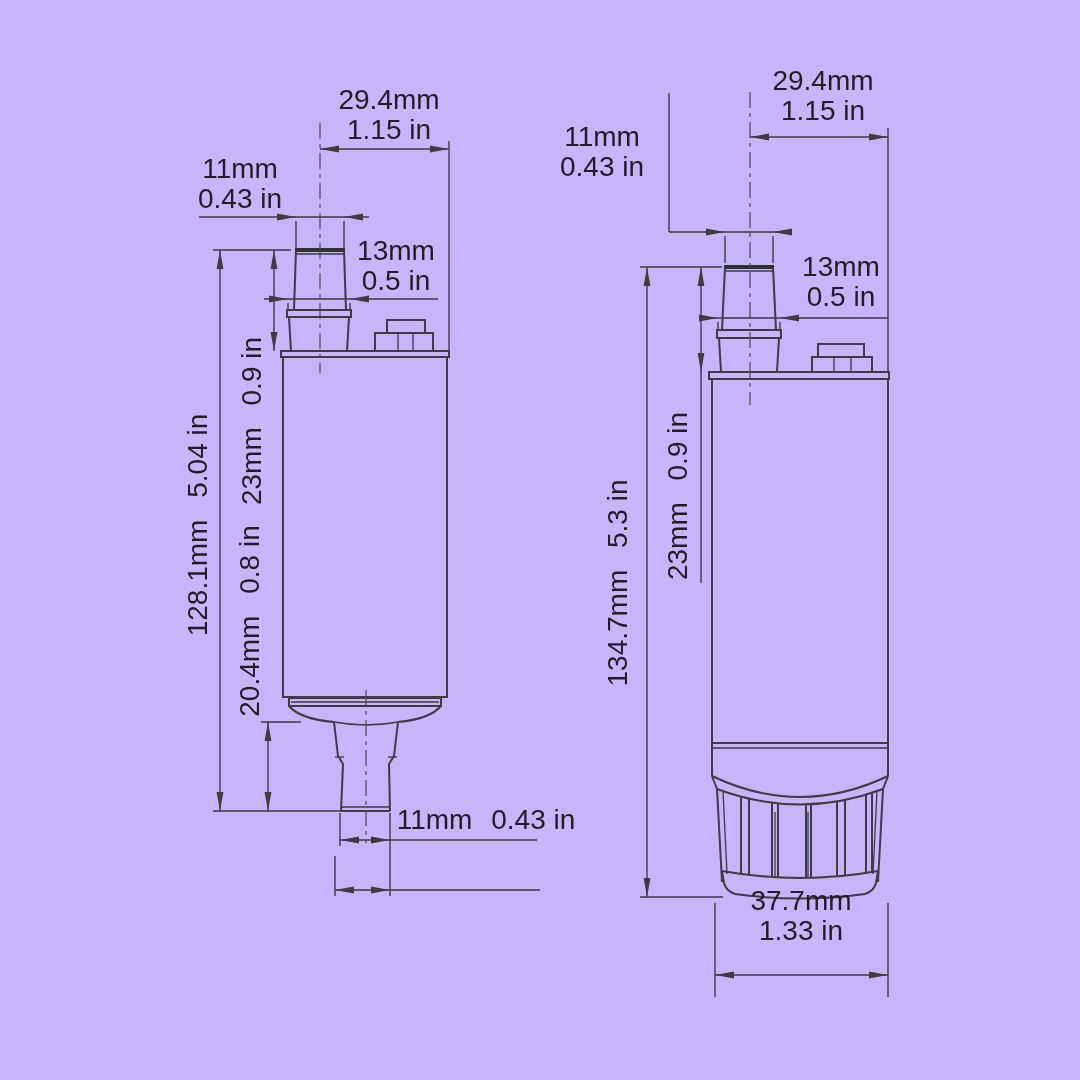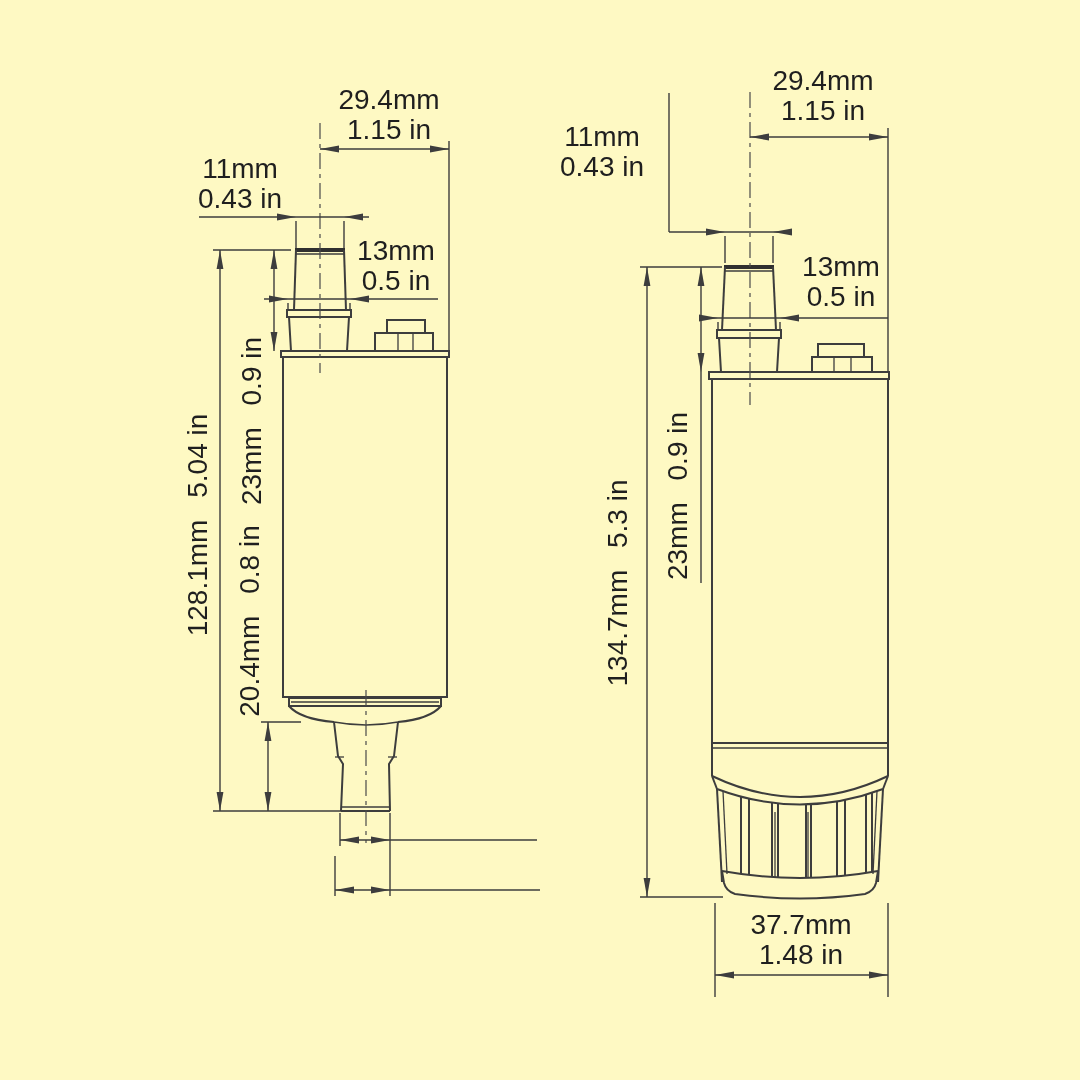--- a/index.html
+++ b/index.html
@@ -1,17 +1,17 @@
 <!DOCTYPE html>
 <html><head>
 <meta charset="utf-8">
 <style>
   html,body{margin:0;padding:0;background:#ffffff;}
   .canvas{
-    position:relative;width:1080px;height:1080px;background:#fef9c3;
+    position:relative;width:1080px;height:1080px;background:#c4b5fd;
     font-family:"Liberation Sans","DejaVu Sans",sans-serif;overflow:hidden;
   }
   .canvas svg{position:absolute;left:0;top:0;}
   .part{stroke:#3d3d3d;stroke-width:2;fill:none;}
   .thin{stroke-width:1.3;}
   .thick{stroke-width:4;stroke:#303030;}
   .dim{stroke:#3d3d3d;stroke-width:1.4;fill:none;}
   .ctr{stroke:#4a4a4a;stroke-width:1.2;fill:none;stroke-dasharray:16 5 4 5;}
   .ah{fill:#3d3d3d;stroke:none;}
   .lbl{
@@ -216,20 +216,24 @@
     <span class="ln">5.04 in</span>
   </div>
   <div class="lbl rot" style="left:252px;top:421px">
     <span class="ln">23mm</span>
     <span class="ln">0.9 in</span>
   </div>
   <div class="lbl rot" style="left:250px;top:621px">
     <span class="ln">20.4mm</span>
     <span class="ln">0.8 in</span>
   </div>
+  <div class="lbl one" style="left:486px;top:820px">
+    <span class="ln">11mm</span>
+    <span class="ln">0.43 in</span>
+  </div>
 
   <div class="lbl two" style="left:823px;top:96px">
     <span class="ln">29.4mm</span>
     <span class="ln">1.15 in</span>
   </div>
   <div class="lbl two" style="left:602px;top:152px">
     <span class="ln">11mm</span>
     <span class="ln">0.43 in</span>
   </div>
   <div class="lbl two" style="left:841px;top:282px">
@@ -237,18 +241,18 @@
     <span class="ln">0.5 in</span>
   </div>
   <div class="lbl rot" style="left:618px;top:583px">
     <span class="ln">134.7mm</span>
     <span class="ln">5.3 in</span>
   </div>
   <div class="lbl rot" style="left:678px;top:496px">
     <span class="ln">23mm</span>
     <span class="ln">0.9 in</span>
   </div>
-  <div class="lbl two" style="left:801px;top:940px">
+  <div class="lbl two" style="left:801px;top:916px">
     <span class="ln">37.7mm</span>
-    <span class="ln">1.48 in</span>
+    <span class="ln">1.33 in</span>
   </div>
 
 </div>
 
 </body></html>

